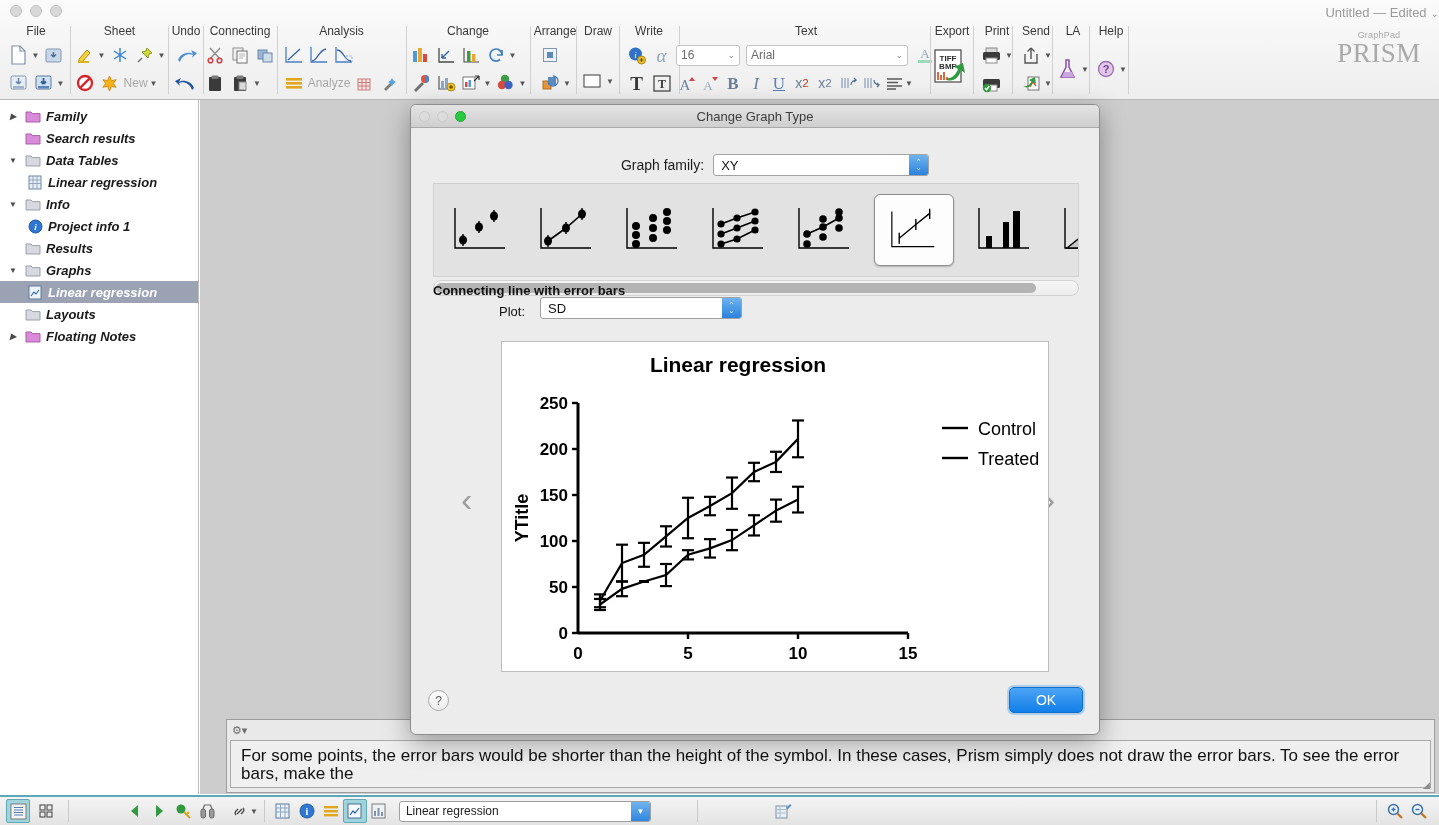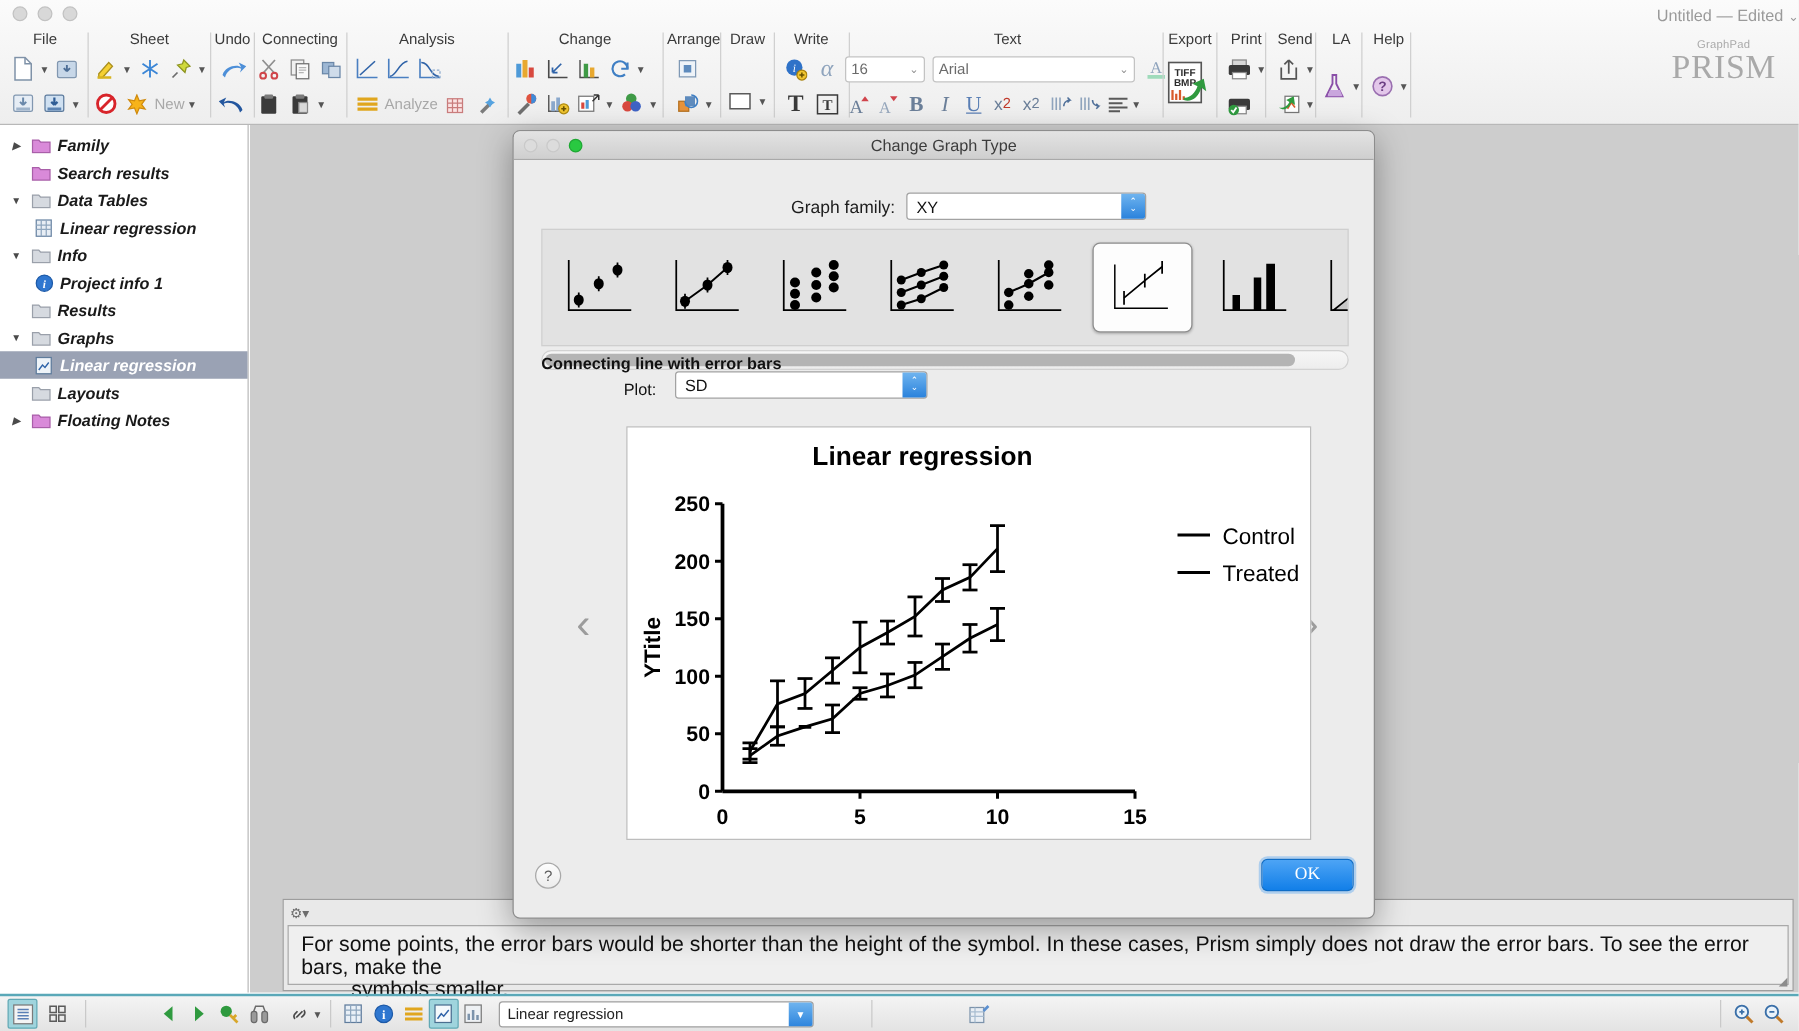--- a/index.html
+++ b/index.html
@@ -153,21 +153,21 @@
     height: 22px; border: 1px solid #a2a2a2; border-radius: 3px; background: #fff;
     display: flex; align-items: center; padding-left: 7px; font-size: 13px; color: #111;
     position: relative;
   }
   .combo .arrowbox {
     position: absolute; right: 0; top: 0; width: 19px; height: 20px;
     background: linear-gradient(#6fb4ef, #2a82dc); border-radius: 0 2px 2px 0;
     display: flex; flex-direction: column; align-items: center; justify-content: center;
     color: #fff; font-size: 7px; line-height: 6px;
   }
-  .combo-family { width: 192px; }
+  .combo-family { width: 216px; }
 
   .thumbstrip {
     position: absolute; left: 22px; top: 78px; width: 646px; height: 94px;
     background: #e2e2e2; border: 1px solid #cfcfcf; overflow: hidden;
     display: flex; align-items: center; padding-left: 10px; gap: 14px;
   }
   .thumb {
     width: 72px; height: 64px; flex: none; display: flex; align-items: center; justify-content: center;
   }
   .thumb.selected {
@@ -206,21 +206,20 @@
     position: absolute; left: 17px; top: 14px; width: 21px; height: 21px; border-radius: 50%;
     background: linear-gradient(#fdfdfd,#ececec); border: 1px solid #a9a9a9;
     display: flex; align-items: center; justify-content: center;
     font-size: 12px; color: #5d5d5d;
   }
   .okbtn {
     position: absolute; right: 18px; top: 11px; width: 74px; height: 26px; border-radius: 5px;
     background: linear-gradient(#4da4f5,#127fe8); border: 1px solid #0f6dc6;
     color: #fff; font-size: 14px; display: flex; align-items: center; justify-content: center;
     box-shadow: 0 0 0 2px rgba(100,170,240,.45);
-    font-family: Liberation Serif, serif;
   }
 
   
   .cht-title { font-size: 21px; font-weight: bold; fill: #000; }
   .cht-tick  { font-size: 17px; font-weight: bold; fill: #000; }
   .cht-axlab { font-size: 18px; font-weight: bold; fill: #000; }
   .cht-leg   { font-size: 18px; fill: #000; }
 </style>
 </head>
 <body>
@@ -868,21 +867,20 @@
 </div>
 
 <div class="canvas"></div>
 
 <div class="msgpanel">
   <div class="msg-head">
     <span class="msg-gear">⚙▾</span>
   </div>
   <div class="msg-body">
     <span>For some points, the error bars would be shorter than the height of the symbol. In these cases, Prism simply does not draw the error bars. To see the error bars, make the</span>
-    <span class="cont">symbols smaller.</span>
   </div>
   <span class="msg-resize">◢</span>
 </div>
 
 <div class="statusbar">
   <span class="sb-ico sb-sel" style="margin-left:6px">
     <svg width="17" height="17" viewBox="0 0 17 17">
         <rect x="1" y="1" width="15" height="15" fill="#f4f4f4" stroke="#7a7a7a"></rect>
         <g stroke="#5a7fb5" stroke-width="1.2">
           <path d="M4 4.5h9M4 7h9M4 9.5h9M4 12h9"></path>

